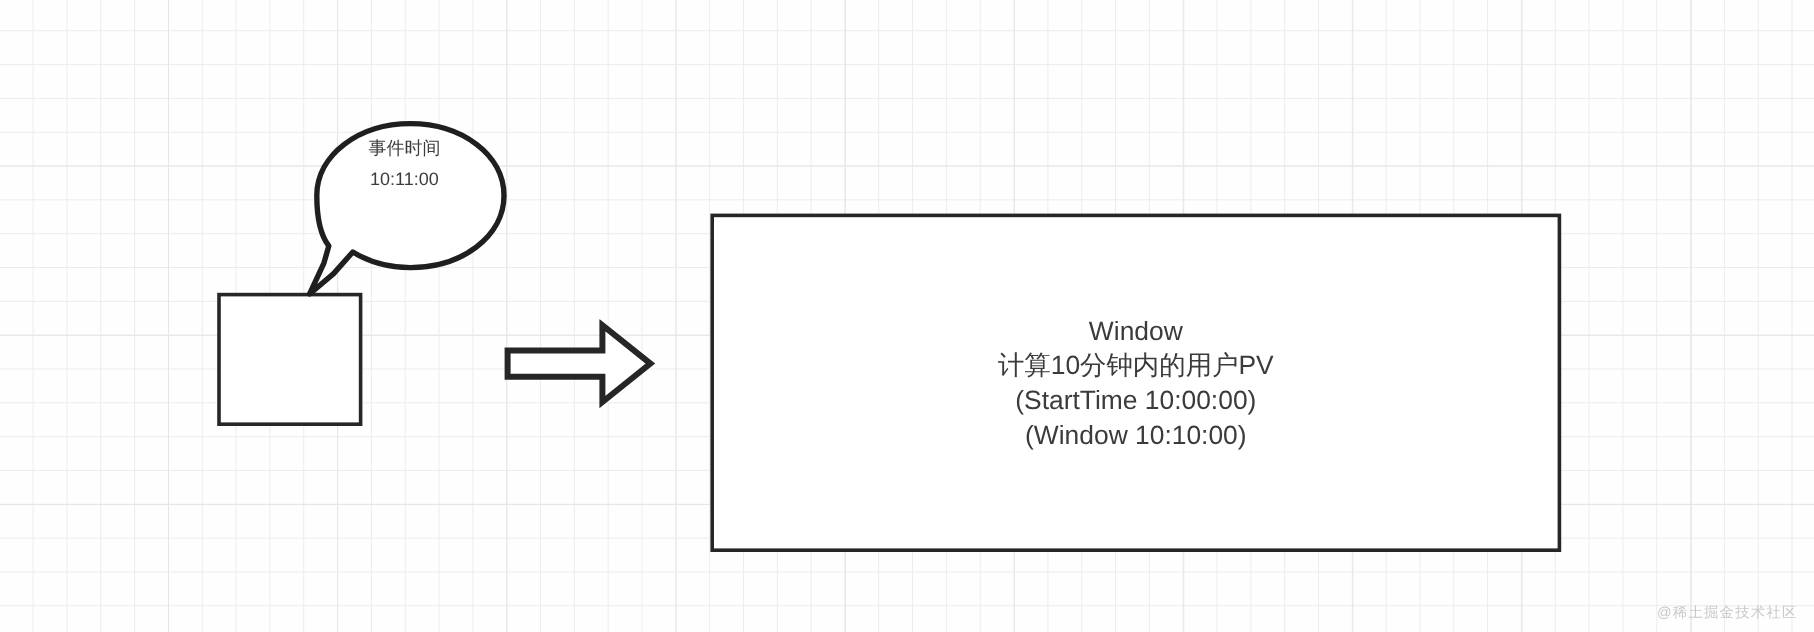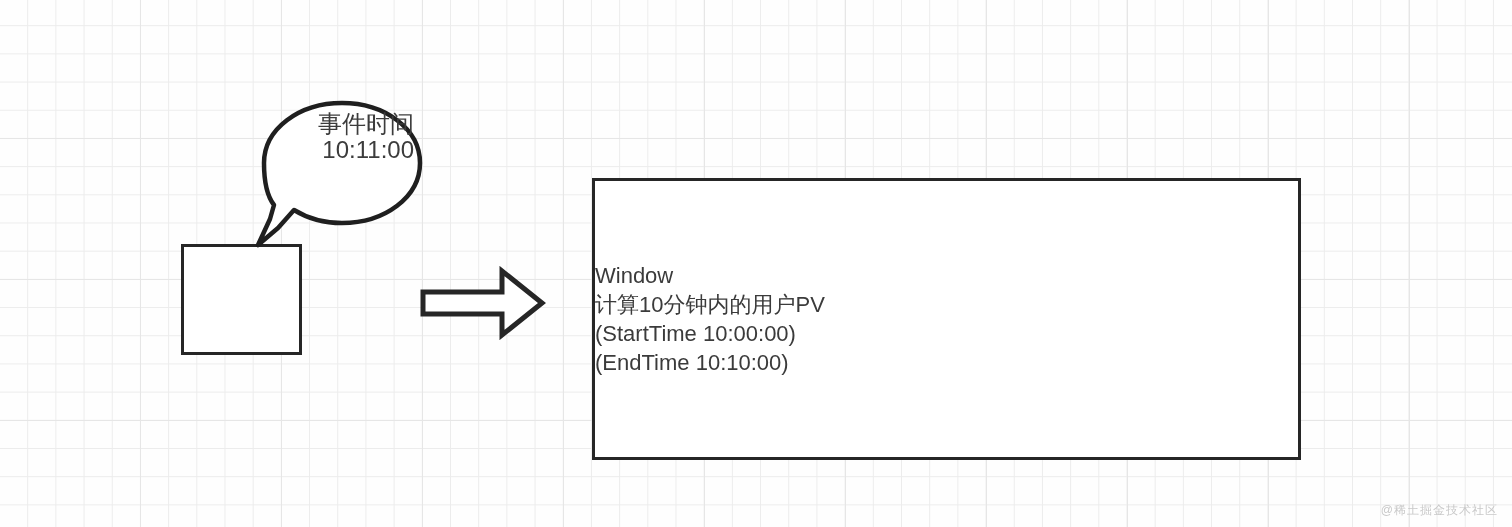--- a/index.html
+++ b/index.html
@@ -63,23 +63,23 @@
     position: absolute;
     left: -6px;
     top: -4px;
     overflow: visible;
   }
   #bubble-text {
     position: absolute;
     left: 0;
     top: 8px;
     width: 154px;
-    text-align: right;
+    text-align: center;
     color: #3c3c3c;
-    font-size: 24px;
+    font-size: 15px;
     line-height: 26px;
     letter-spacing: 0px;
     white-space: nowrap;
   }
   #bubble-text div { white-space: nowrap; }
 
   
   #flow-arrow {
     position: absolute;
     left: 420px;
@@ -97,21 +97,21 @@
     height: 282px;
     background: #ffffff;
     border: 3px solid #262626;
     box-sizing: border-box;
   }
   #window-text {
     position: absolute;
     left: 0;
     right: 0;
     top: 80px;
-    text-align: left;
+    text-align: center;
     color: #3b3b3b;
     font-size: 22px;
     line-height: 29px;
   }
   #window-text div { white-space: nowrap; }
 
   
   #watermark {
     position: absolute;
     right: 14px;
@@ -154,19 +154,19 @@
     <svg width="126" height="74" viewBox="0 0 126 74">
       <path d="M 3 26 L 82 26 L 82 5 L 122 37 L 82 69 L 82 48 L 3 48 Z" fill="#ffffff" stroke="#262626" stroke-width="5" stroke-linejoin="miter" stroke-miterlimit="8"></path>
     </svg>
   </div>
 
   <div id="window-box">
     <div id="window-text">
       <div>Window</div>
       <div>计算10分钟内的用户PV</div>
       <div>(StartTime 10:00:00)</div>
-      <div>(EndTime 10:10:00)</div>
+      <div>(Window 10:10:00)</div>
     </div>
   </div>
 
   <div id="watermark">@稀土掘金技术社区</div>
 
 </div>
 
 </body></html>

